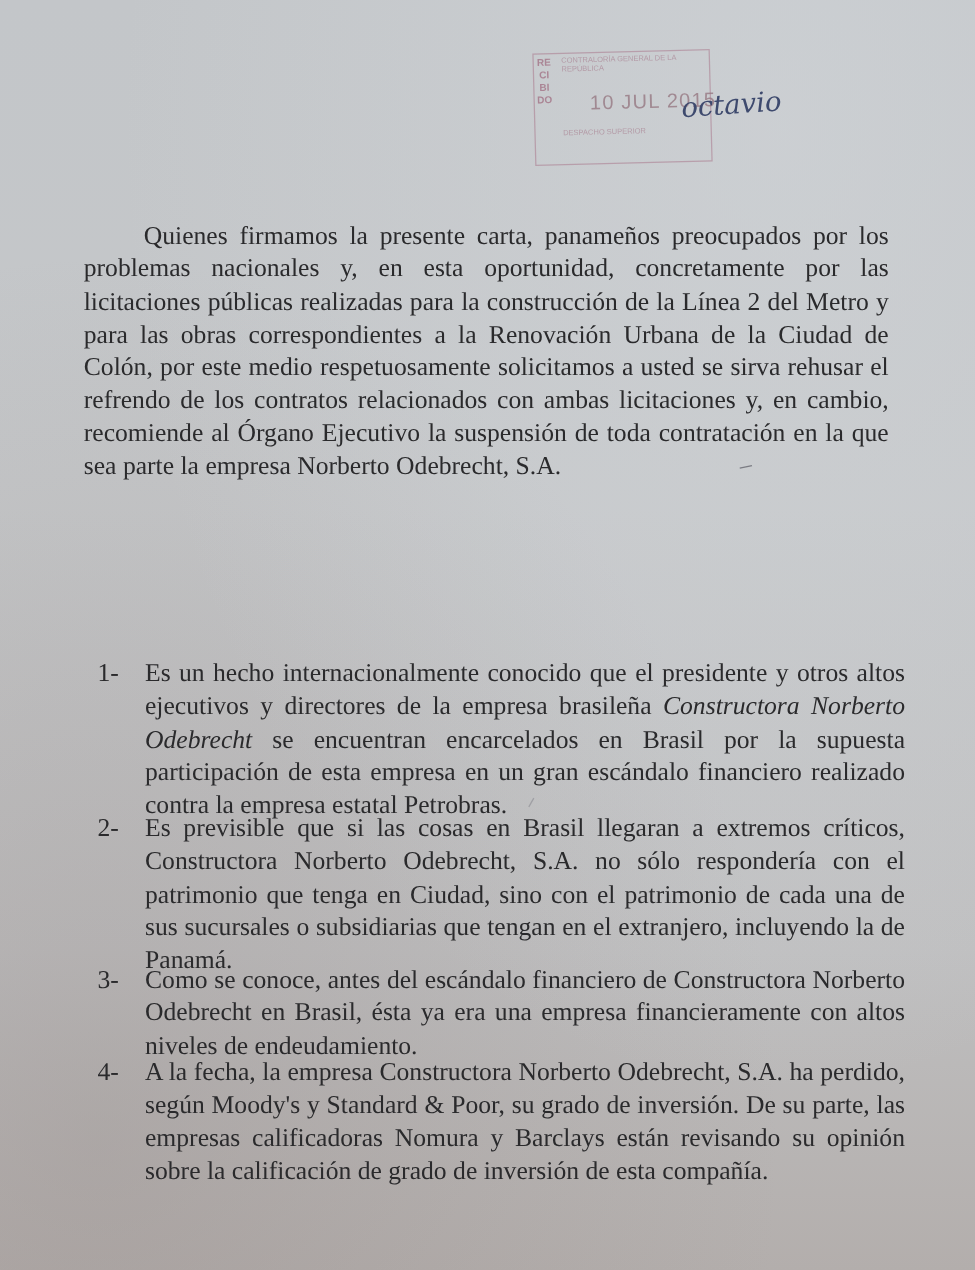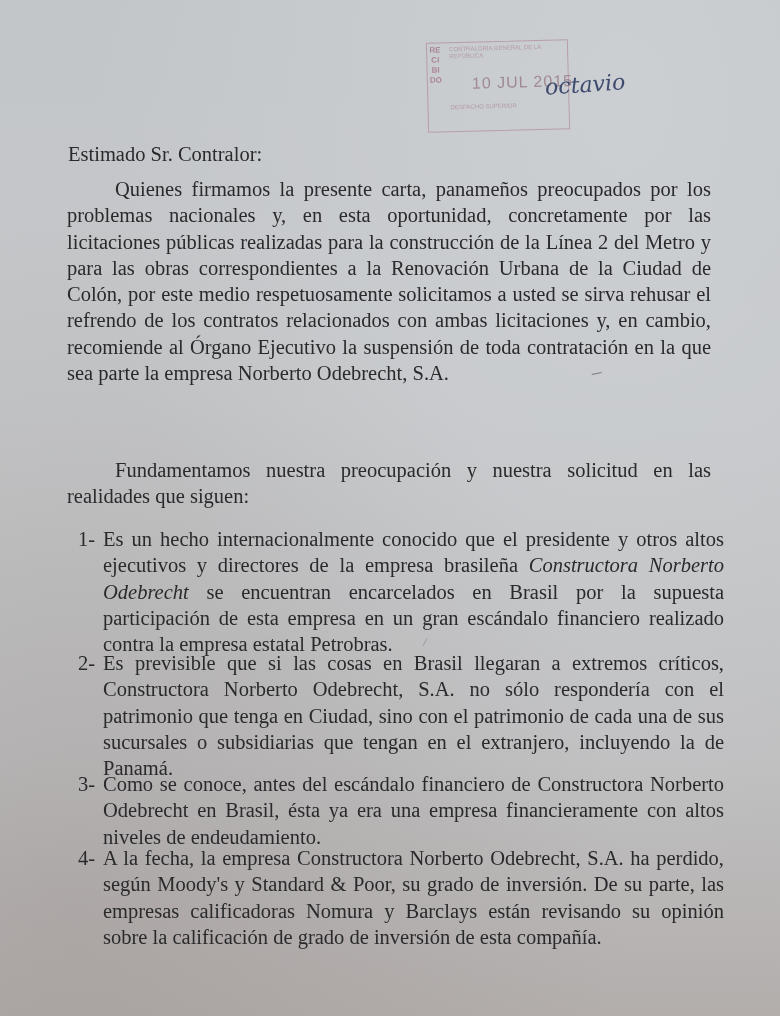--- a/index.html
+++ b/index.html
@@ -124,21 +124,21 @@
       left: 0;
       width: 646px;
     }
     .list-num {
       position: absolute;
       left: 0;
       top: 0;
       white-space: nowrap;
     }
     .list-text {
-      margin-left: 25px;
+      margin-left: 38px;
       text-align: justify;
       display: block;
     }
     .li1 { top: 526px; }
     .li2 { top: 650px; }
     .li3 { top: 771px; }
     .li4 { top: 845px; }
     .italic { font-style: italic; }
 
     .mark {
@@ -169,25 +169,23 @@
   </div>
 
   <div class="stamp">
     <div class="stamp-vert">RECIBIDO</div>
     <div class="stamp-top">CONTRALORÍA GENERAL DE LA REPÚBLICA</div>
     <div class="stamp-date">10 JUL 2015</div>
     <div class="stamp-bottom">DESPACHO SUPERIOR</div>
   </div>
   <div class="signature">octavio</div>
 
-  <div class="salutation">Estimado Sr. Contralor:</div>
 
   <p class="para p1" style="margin:0;">Quienes firmamos la presente carta, panameños preocupados por los problemas nacionales y, en esta oportunidad, concretamente por las licitaciones públicas realizadas para la construcción de la Línea 2 del Metro y para las obras correspondientes a la Renovación Urbana de la Ciudad de Colón, por este medio respetuosamente solicitamos a usted se sirva rehusar el refrendo de los contratos relacionados con ambas licitaciones y, en cambio, recomiende al Órgano Ejecutivo la suspensión de toda contratación en la que sea parte la empresa Norberto Odebrecht, S.A.</p>
   <div class="mark"></div>
-  <p class="para p3" style="margin:0;">Fundamentamos nuestra preocupación y nuestra solicitud en las realidades que siguen:</p>
 
   <ol class="list">
     <li class="list-item li1">
       <span class="list-num">1-</span>
       <span class="list-text"><span>Es un hecho internacionalmente conocido que el presidente y otros altos ejecutivos y directores de la empresa brasileña </span><span class="italic">Constructora Norberto Odebrecht</span><span> se encuentran encarcelados en Brasil por la supuesta participación de esta empresa en un gran escándalo financiero realizado contra la empresa estatal Petrobras.</span></span>
     </li>
     <li class="list-item li2">
       <span class="list-num">2-</span>
       <span class="list-text">Es previsible que si las cosas en Brasil llegaran a extremos críticos, Constructora Norberto Odebrecht, S.A. no sólo respondería con el patrimonio que tenga en Ciudad, sino con el patrimonio de cada una de sus sucursales o subsidiarias que tengan en el extranjero, incluyendo la de Panamá.</span>
     </li>

